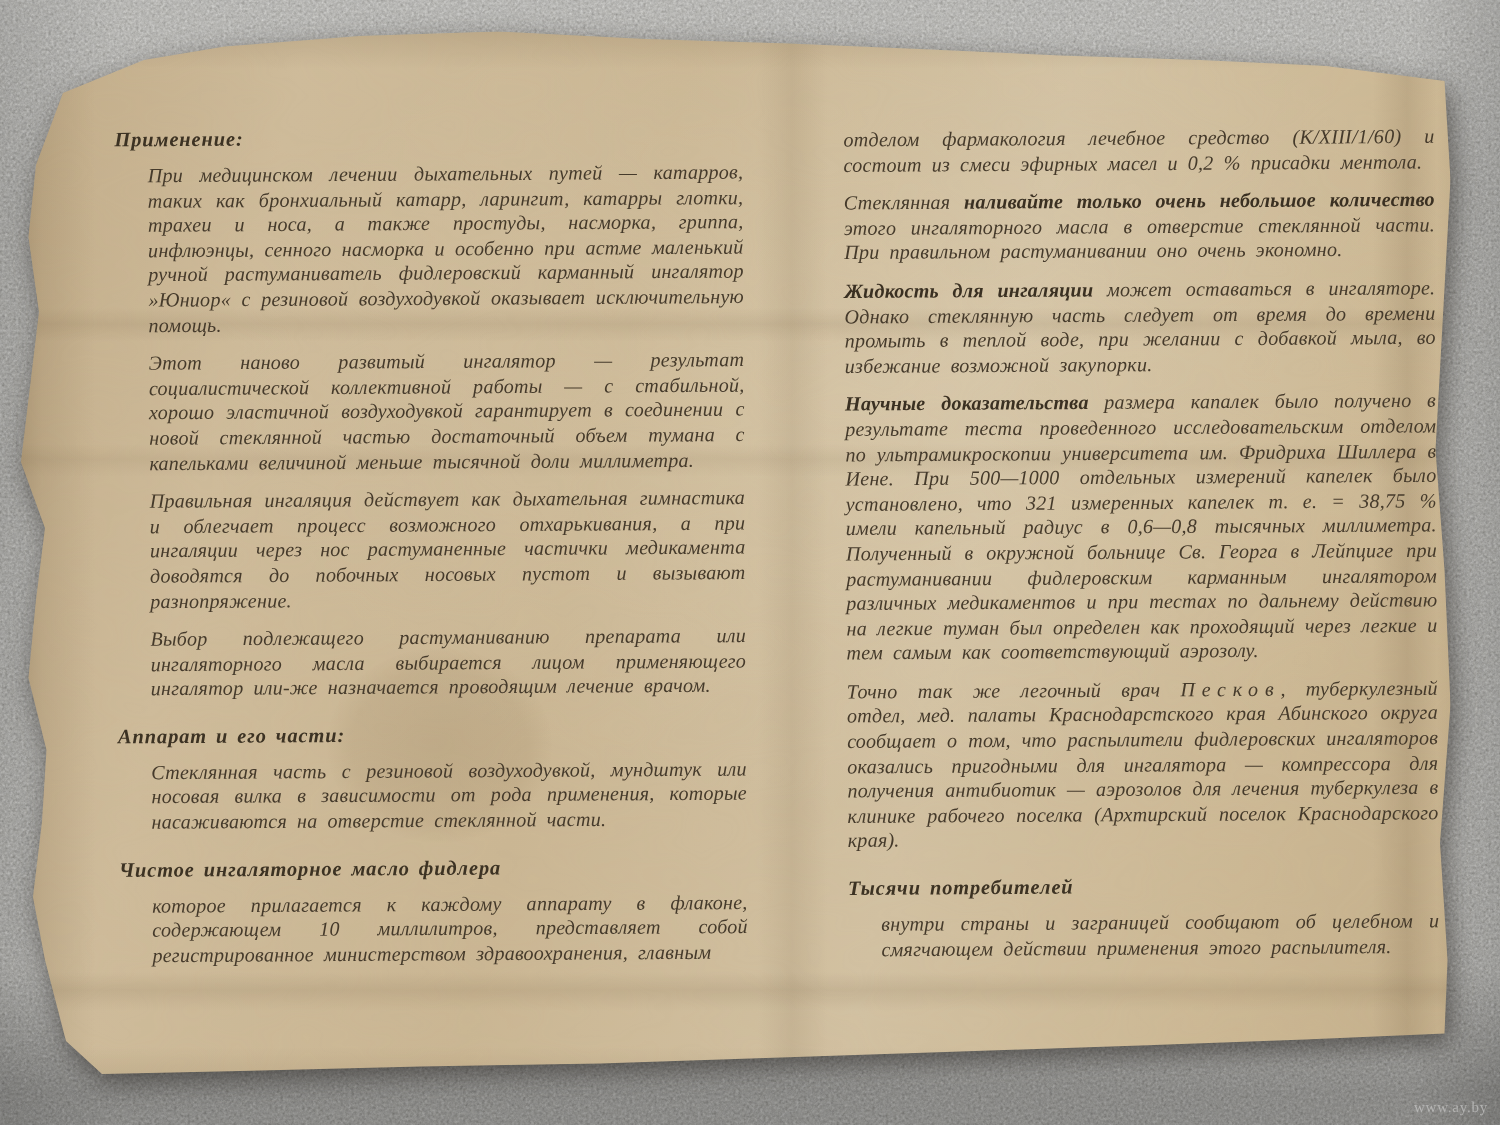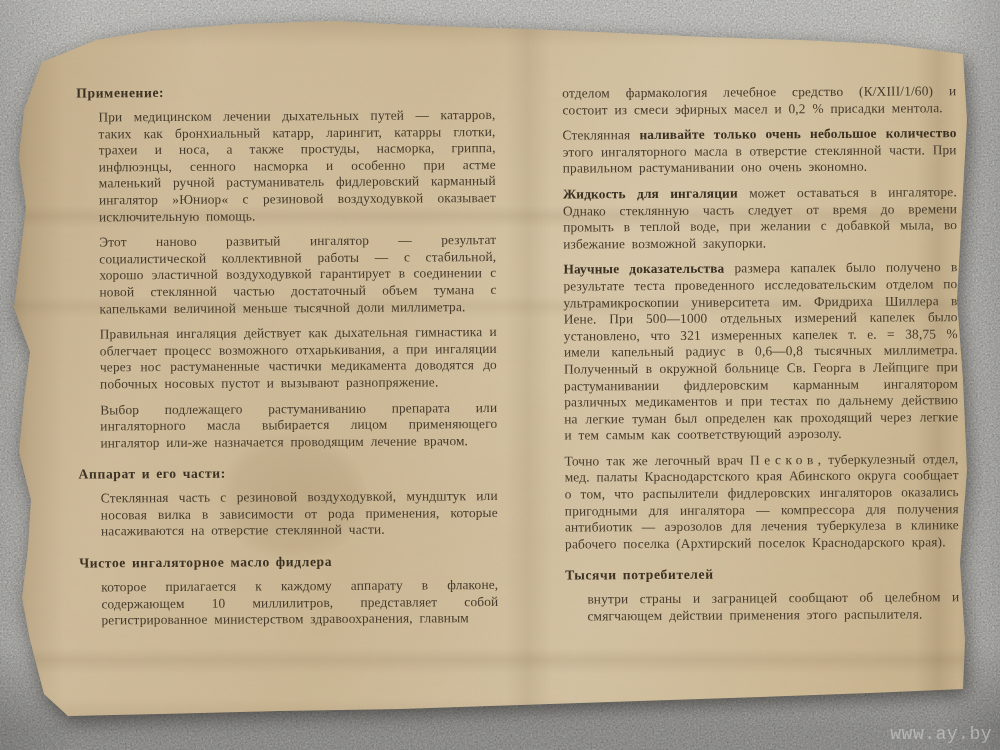--- a/index.html
+++ b/index.html
@@ -26,20 +26,21 @@
       960px 562px, 965px 640px, 963px 689px,
       870px 693px, 760px 697px, 640px 701px, 520px 705px, 400px 709px,
       280px 711px, 160px 714px, 68px 716px,
       44px 694px, 30px 640px, 22px 598px, 28px 548px, 31px 500px,
       19px 452px, 24px 400px, 30px 352px, 14px 308px, 20px 258px,
       26px 208px, 19px 158px, 24px 110px
     );
     background:
       radial-gradient(ellipse 620px 420px at 58% 34%, rgba(255,249,232,.14), rgba(0,0,0,0) 70%),
       linear-gradient(103deg, #c0aa86 0%, #cfbc9b 18%, #cbb794 40%, #d3c2a3 62%, #cdb995 82%, #c2ad89 100%);
+    font-style: italic;
   }
   .paper-grain{position:absolute;inset:0;opacity:.5;}
   .paper-shading{
     position:absolute;inset:0;pointer-events:none;
     background:
       
       linear-gradient(90deg, rgba(92,70,42,.34) 0px, rgba(92,70,42,.12) 28px, rgba(0,0,0,0) 64px),
       linear-gradient(270deg, rgba(92,70,42,.20) 0px, rgba(0,0,0,0) 42px),
       linear-gradient(180deg, rgba(97,75,48,.26) 0px, rgba(0,0,0,0) 46px),
       linear-gradient(0deg, rgba(92,70,42,.25) 0px, rgba(0,0,0,0) 52px),
@@ -66,22 +67,22 @@
     color:#3c3223;letter-spacing:.6px;word-spacing:2px;text-align:left;
   }
   h3.hd:first-child{margin-top:0;}
   .col p{margin:0 0 9px 0;}
   .col-left p{margin-left:22px;}
   .col-right p.indent{margin-left:22px;}
   .b{font-weight:bold;color:#3a3022;}
   .sp{letter-spacing:4.5px;}
   .watermark{
     position:absolute;right:8px;bottom:6px;
-    font-family:Liberation Mono, monospace;
-    font-size:18px;color:rgba(235,235,235,.45);letter-spacing:.5px;
+    font-family:Liberation Serif, serif;
+    font-size:10px;color:rgba(235,235,235,.45);letter-spacing:.5px;
   }
 </style>
 </head>
 <body>
 
 <div class="scene">
 
   <svg class="carpet-svg" width="1000" height="750" aria-hidden="true">
     <defs>
       <filter id="carpetLight" x="0" y="0" width="100%" height="100%">

